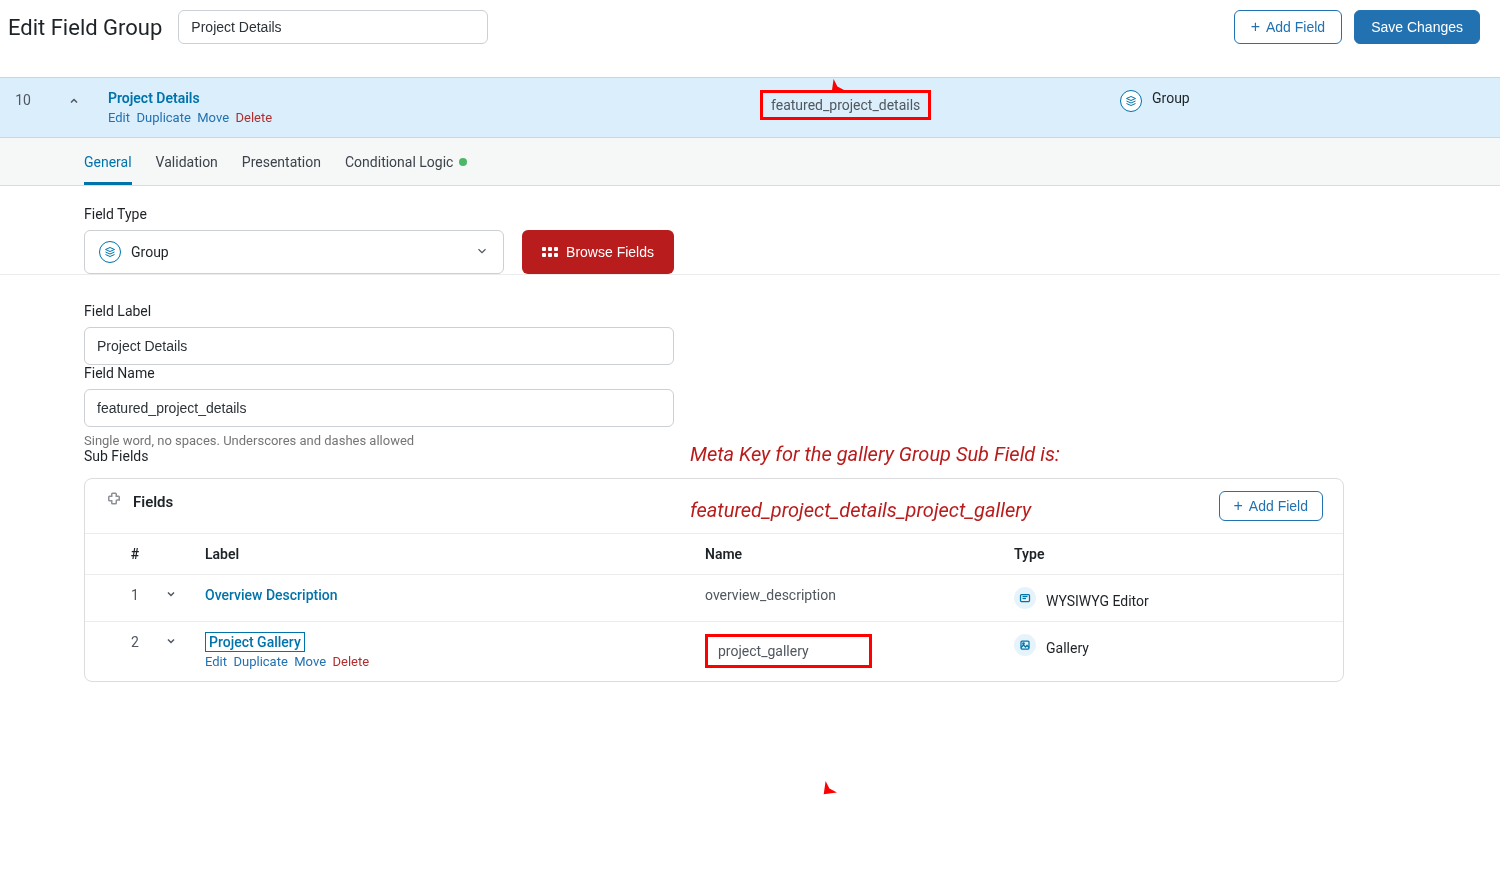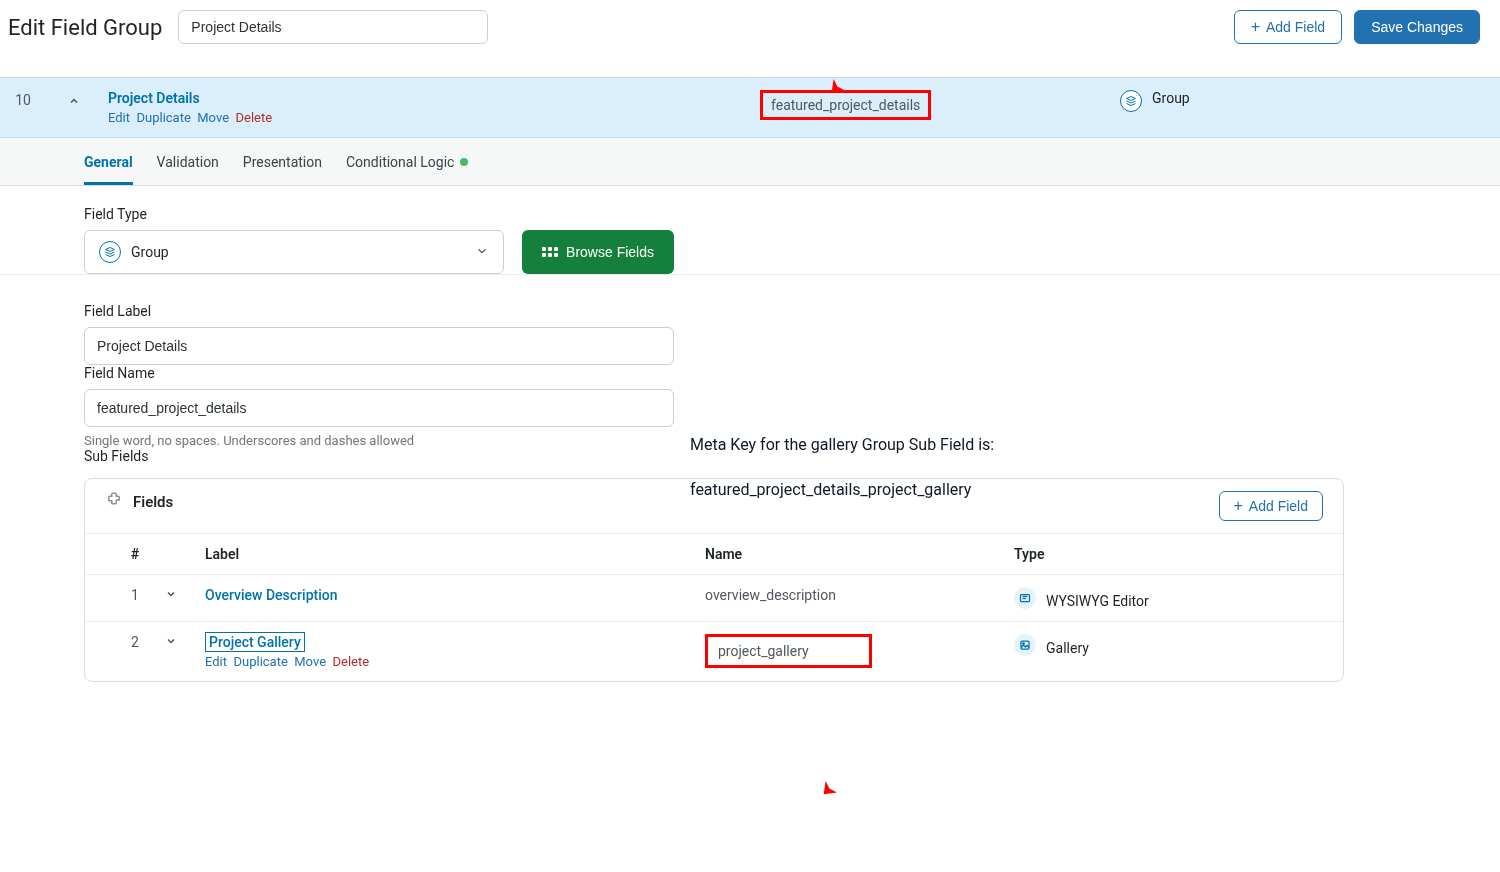--- a/index.html
+++ b/index.html
@@ -132,25 +132,26 @@
     pointer-events: none;
   }
   .arrow-wrap svg { width: 100%; height: 100%; }
   .arrow1 { top: 60px; left: 826px; }
   .arrow2 { top: 762px; left: 818px; }
 
   .annotation-text {
     position: absolute;
     top: 412px;
     left: 690px;
-    color: #0f172a;
-    font-size: 16px;
+    color: #b91c1c;
+    font-size: 20px;
     line-height: 1.4;
     font-weight: 400;
     white-space: pre-line;
+    font-style: italic;
   }
 
   
   .tabs-row {
     background: #f6f7f7;
     border-bottom: 1px solid #dcdcde;
     padding: 0 20px 0 84px;
     display: flex;
     gap: 24px;
     height: 48px;
@@ -162,21 +163,21 @@
     font-size: 14px;
     cursor: pointer;
     border-bottom: 3px solid transparent;
     display: flex;
     align-items: center;
     gap: 6px;
   }
   .tab.active {
     color: #0073aa;
     border-bottom-color: #0073aa;
-    font-weight: 700;
+    font-weight: 400;
   }
   .dot-green {
     width: 8px; height: 8px; border-radius: 50%;
     background: #4ab866;
     display: inline-block;
   }
 
   
   .body {
     padding: 20px 20px 20px 84px;
@@ -203,21 +204,21 @@
     padding: 10px 14px;
     display: flex;
     align-items: center;
     gap: 10px;
     cursor: pointer;
     justify-content: space-between;
   }
   .fake-select .left { display: flex; align-items: center; gap: 10px; }
   .fake-select .chev-down svg { width: 14px; height: 14px; color: #50575e; }
   .browse-btn {
-    background: #15803d;
+    background: #b91c1c;
     color: #fff;
     border: none;
     border-radius: 6px;
     padding: 0 20px;
     display: flex;
     align-items: center;
     gap: 8px;
     cursor: pointer;
     font-size: 14px;
   }

